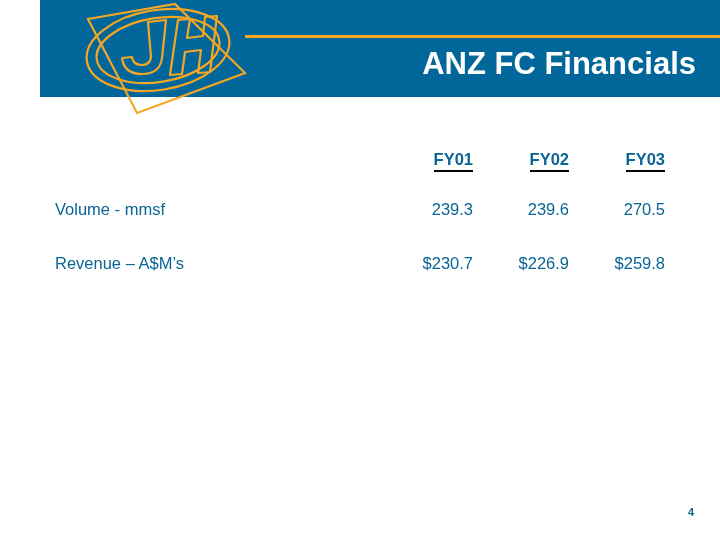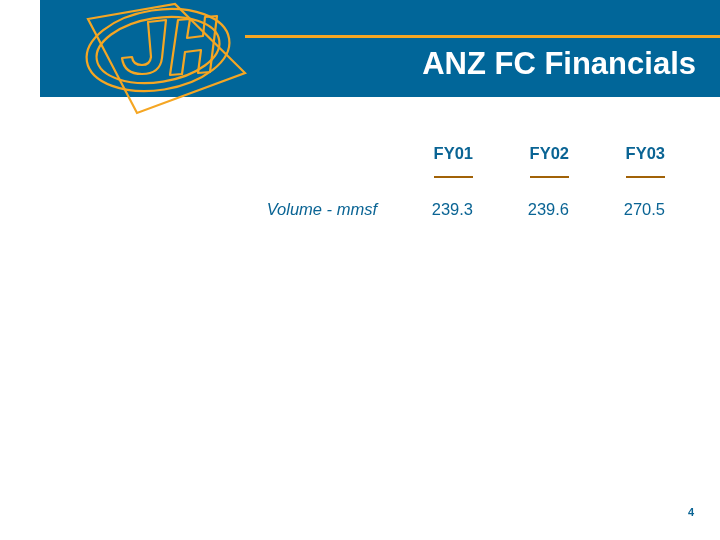--- a/index.html
+++ b/index.html
@@ -78,34 +78,33 @@
     font-weight: bold;
     text-align: right;
   }
 
   .fin-table thead th.col-label {
     text-align: left;
   }
 
   .fin-table thead th span.hdr {
     display: inline-block;
-    border-bottom: 2px solid #a16207;
-    padding-bottom: 13px;
+    border-bottom: 2px solid #000000;
+    padding-bottom: 1px;
   }
 
   .fin-table tbody td {
     height: 54px;
     text-align: right;
     white-space: nowrap;
   }
 
   .fin-table tbody td.row-label {
-    text-align: right;
+    text-align: left;
     white-space: nowrap;
-    font-style: italic;
   }
 
   .col-label { width: 322px; }
   .col-fy    { width: 96px; }
 
   
   .page-number {
     position: absolute;
     right: 26px;
     bottom: 22px;
@@ -156,16 +155,22 @@
       </th>
     </tr>
   </thead>
   <tbody>
     <tr>
       <td class="row-label">Volume -  mmsf</td>
       <td>239.3</td>
       <td>239.6</td>
       <td>270.5</td>
     </tr>
+    <tr>
+      <td class="row-label">Revenue – A$M’s</td>
+      <td>$230.7</td>
+      <td>$226.9</td>
+      <td>$259.8</td>
+    </tr>
   </tbody>
 </table>
 
 <div class="page-number">4</div>
 
 </body></html>

